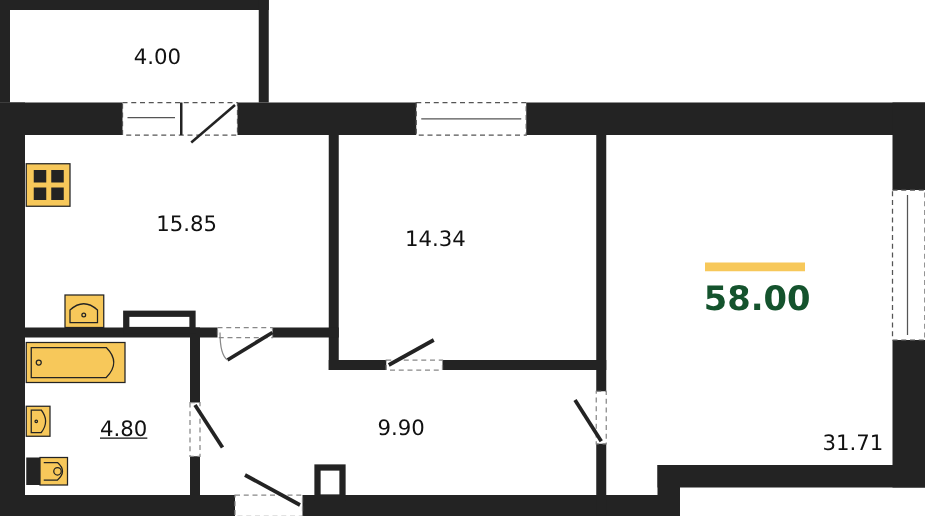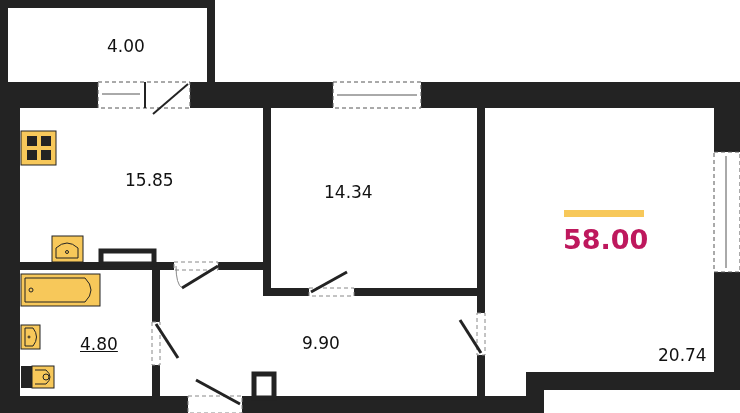--- a/index.html
+++ b/index.html
@@ -1,19 +1,19 @@
 <!DOCTYPE html>
 <html><head>
 <meta charset="utf-8">
 <style>
   html, body { margin: 0; padding: 0; background: #ffffff; }
   body { width: 740px; height: 413px; position: relative; overflow: hidden; font-family: "DejaVu Sans", sans-serif; }
   .plan { position: absolute; left: 0; top: 0; width: 740px; height: 413px; }
   .label { position: absolute; font-family: "DejaVu Sans", sans-serif; color: #111; font-size: 17px; }
-  .total { position: absolute; font-family: "DejaVu Sans", sans-serif; font-weight: bold; font-size: 27px; color: #be185d; }
+  .total { position: absolute; font-family: "DejaVu Sans", sans-serif; font-weight: bold; font-size: 27px; color: #14532d; }
   .accent-bar { position: absolute; height: 7px; }
 </style>
 </head>
 <body>
 
 <svg class="plan" width="740" height="413" viewBox="0 0 740 413" xmlns="http://www.w3.org/2000/svg">
 
   <g fill="#232323">
     <rect x="0" y="0" width="215" height="8"></rect>
     <rect x="0" y="0" width="8" height="82"></rect>
@@ -122,18 +122,18 @@
     <rect x="21" y="366" width="11" height="22" fill="#232323"></rect>
     <rect x="32" y="366" width="22" height="22" fill="#f7c85a" stroke="#232323" stroke-width="1"></rect>
     <path d="M 35 370 L 46 370 Q 54 377 46 384 L 35 384" fill="none" stroke="#232323" stroke-width="1"></path>
     <circle cx="46" cy="377" r="3" fill="none" stroke="#232323" stroke-width="1"></circle>
   </g>
 </svg>
 
 <div class="label" style="left:92px; top:36px;margin-left:15px;">4.00</div>
 <div class="label" style="left:125px; top:170px;">15.85</div>
 <div class="label" style="left:324px; top:182px;">14.34</div>
-<div class="label" style="left:658px; top:345px;">20.74</div>
+<div class="label" style="left:658px; top:345px;">31.71</div>
 <div class="label" style="left:80px; top:334px;text-decoration:underline;">4.80</div>
 <div class="label" style="left:302px; top:333px;">9.90</div>
 
 <div class="accent-bar" style="left:564px; top:210px; width:80px; background:#f7c85a;"></div>
 <div class="total" style="left:563px; top:224px;">58.00</div>
 
 </body></html>

